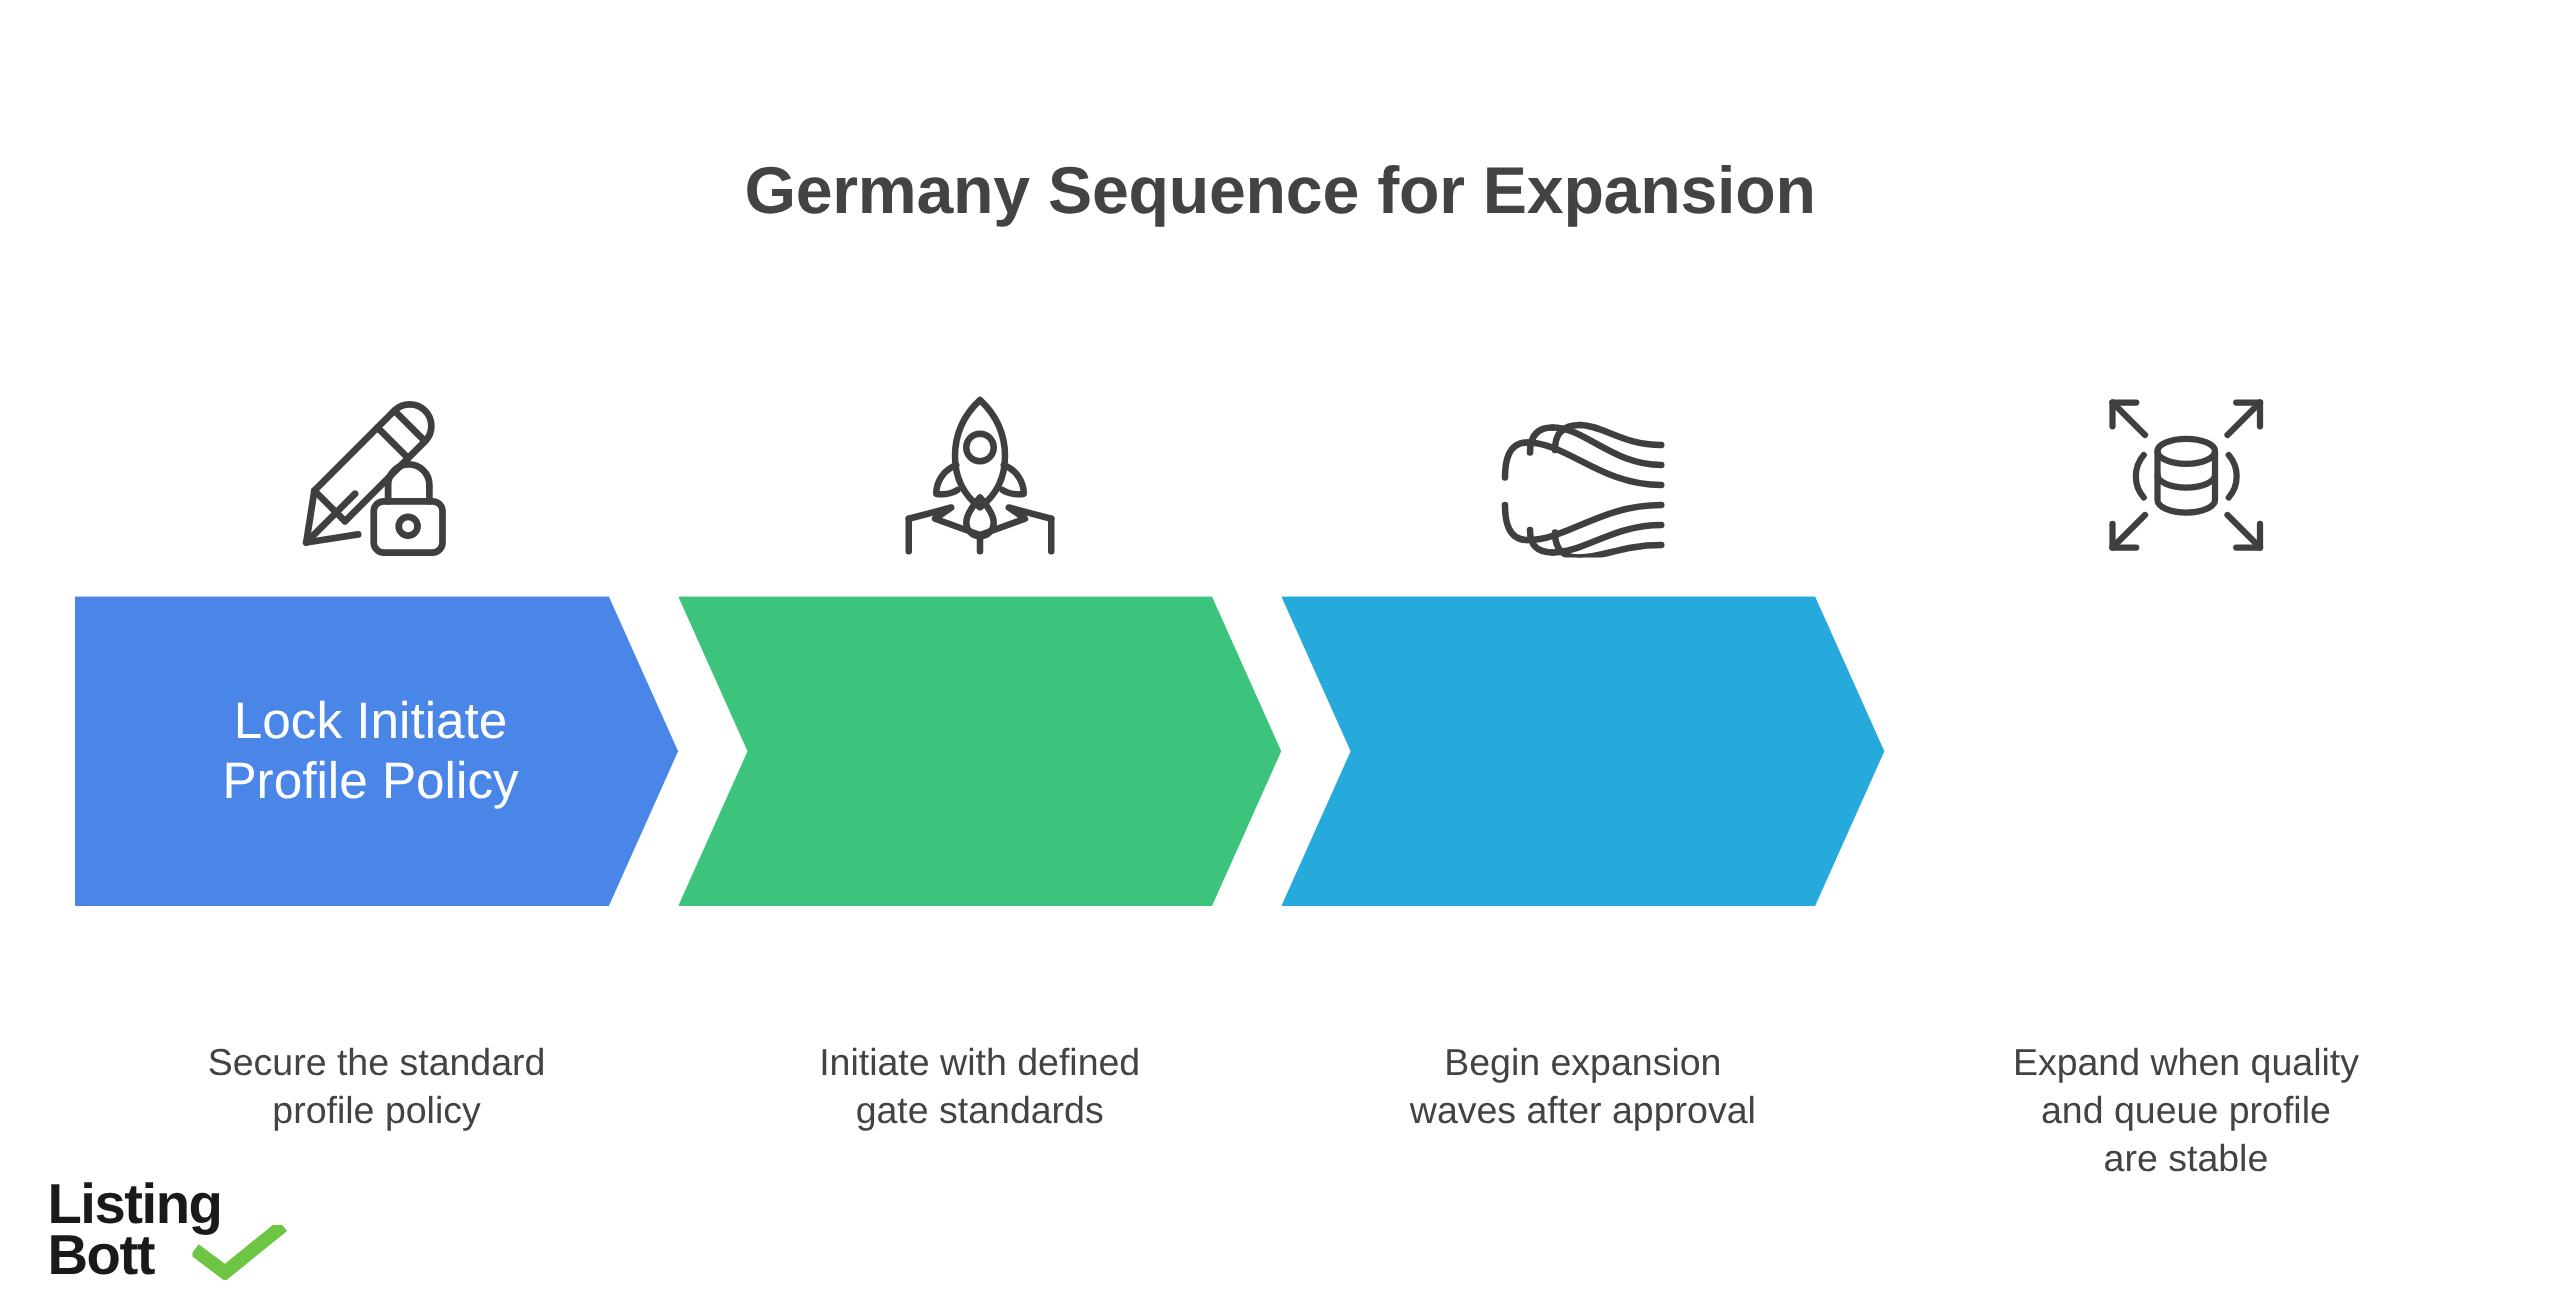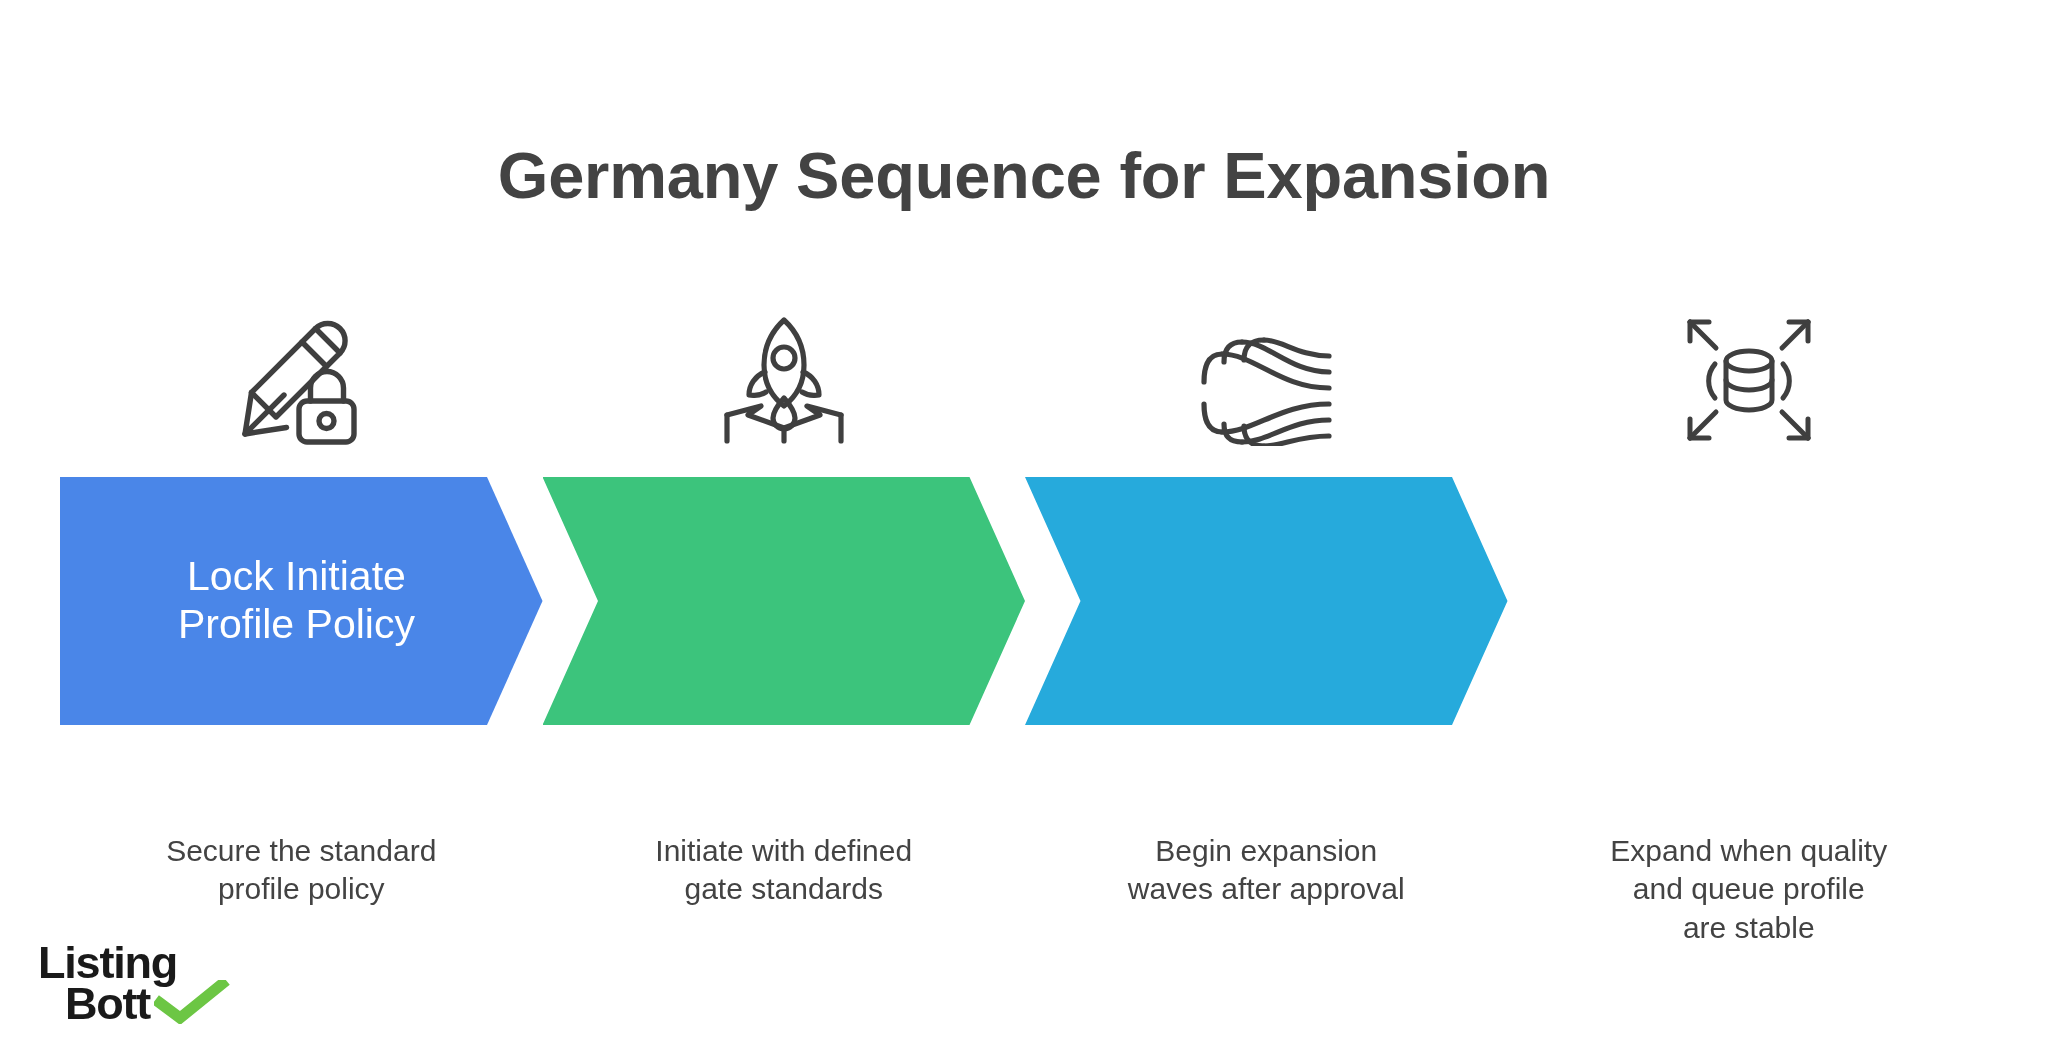--- a/index.html
+++ b/index.html
@@ -17,25 +17,25 @@
   .slide {
     position: relative;
     width: 2048px;
     height: 1044px;
     background: #ffffff;
   }
 
   
   .title {
     position: absolute;
-    top: 138px;
+    top: 122px;
     left: 0;
     width: 2048px;
     text-align: center;
-    font-size: 65px;
+    font-size: 53px;
     font-weight: bold;
     color: #434343;
     letter-spacing: -0.2px;
   }
 
   
   .icons-row {
     position: absolute;
     top: 296px;
     left: 60px;
@@ -123,21 +123,21 @@
   .logo-text {
     position: absolute;
     left: 8px;
     top: 2px;
     font-size: 45px;
     font-weight: bold;
     line-height: 0.92;
     color: #1a1a1a;
     letter-spacing: -1.2px;
   }
-  .logo-text .l2 { display: block; text-align: center; }
+  .logo-text .l2 { display: block; }
   .logo-check {
     position: absolute;
     left: 124px;
     top: 40px;
   }
 </style>
 </head>
 <body>
 
 <div class="slide">

